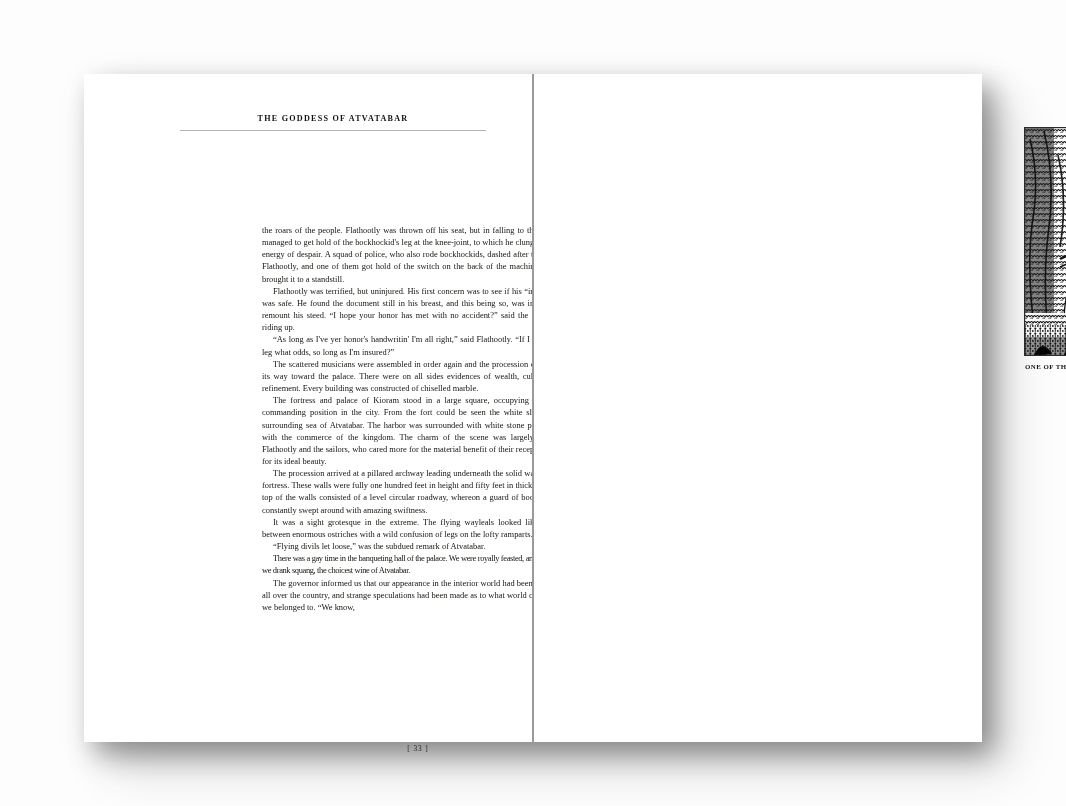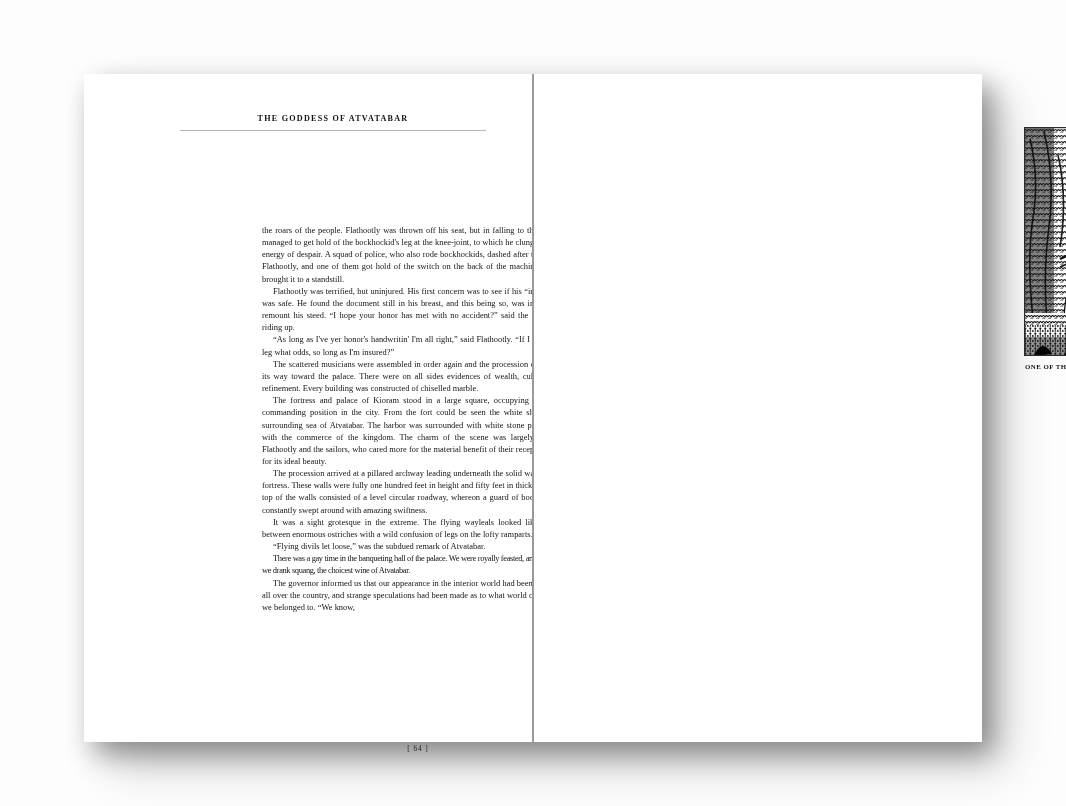--- a/index.html
+++ b/index.html
@@ -158,21 +158,21 @@
         <p class="ind">“As long as I've yer honor's handwritin' I'm all right,” said Flathootly. “If I break me leg what odds, so long as I'm insured?”</p>
         <p class="ind">The scattered musicians were assembled in order again and the procession continued its way toward the palace. There were on all sides evidences of wealth, culture, and refinement. Every building was constructed of chiselled marble.</p>
         <p class="ind">The fortress and palace of Kioram stood in a large square, occupying the most commanding position in the city. From the fort could be seen the white shores and surrounding sea of Atvatabar. The harbor was surrounded with white stone piers lined with the commerce of the kingdom. The charm of the scene was largely lost on Flathootly and the sailors, who cared more for the material benefit of their reception than for its ideal beauty.</p>
         <p class="ind">The procession arrived at a pillared archway leading underneath the solid walls of the fortress. These walls were fully one hundred feet in height and fifty feet in thickness. The top of the walls consisted of a level circular roadway, whereon a guard of bockhockids constantly swept around with amazing swiftness.</p>
         <p class="ind">It was a sight grotesque in the extreme. The flying wayleals looked like a race between enormous ostriches with a wild confusion of legs on the lofty ramparts.</p>
         <p class="ind">“Flying divils let loose,” was the subdued remark of Atvatabar.</p>
         <p class="ind tight">There was a gay time in the banqueting hall of the palace. We were royally feasted, and for wine we drank squang, the choicest wine of Atvatabar.</p>
         <p class="ind">The governor informed us that our appearance in the interior world had been heralded all over the country, and strange speculations had been made as to what world or country we belonged to. “We know,</p>
       </div>
 
-      <div class="folio folio-left">[ 64 ]</div>
+      <div class="folio folio-left">[ 33 ]</div>
     </div>
 
     <div class="gutter"></div>
 
     <div class="page page-right">
 
       <div class="plate">
         <svg width="370" height="229" viewBox="0 0 370 229">
           <defs>
 

